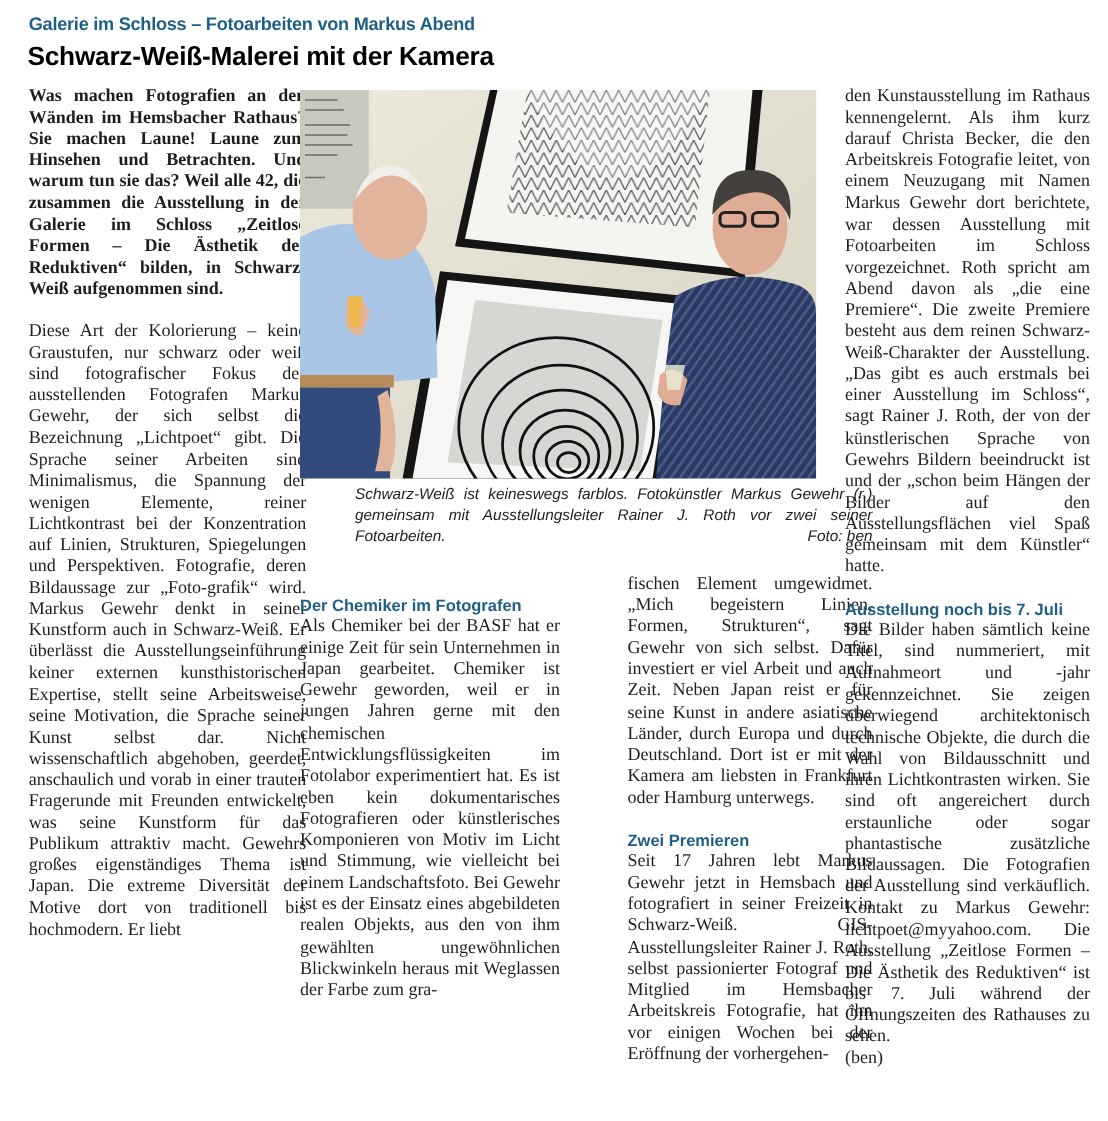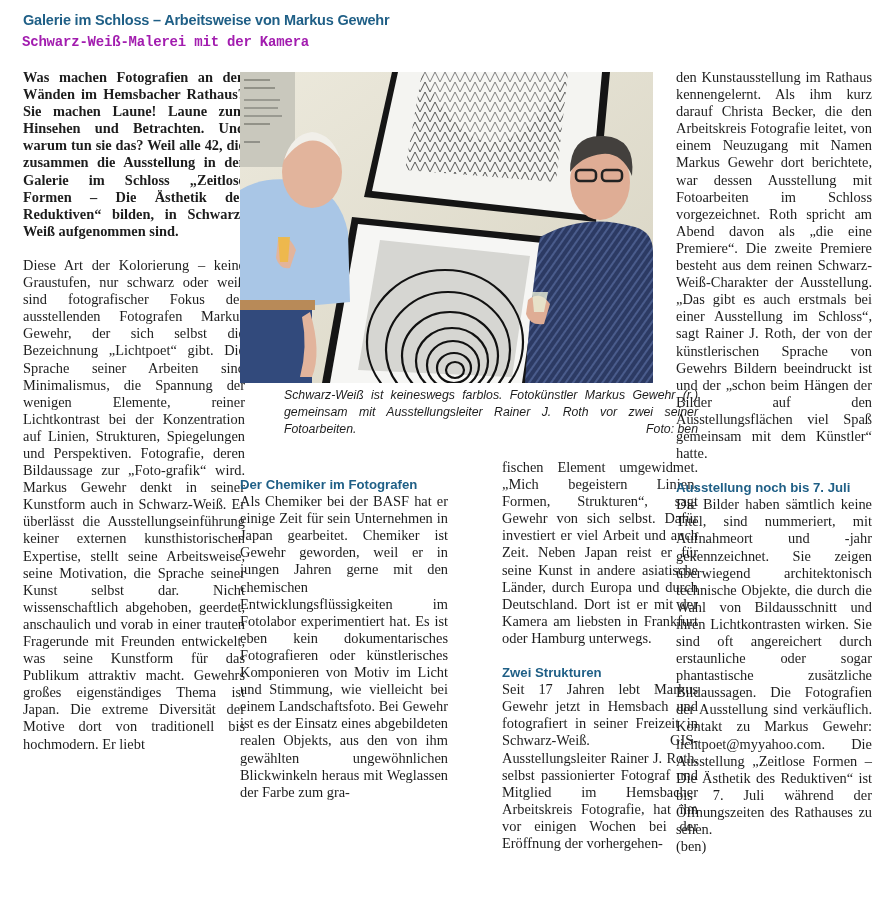--- a/index.html
+++ b/index.html
@@ -4,22 +4,22 @@
 <style>
   html, body { margin: 0; padding: 0; background: #ffffff; }
   body { width: 886px; height: 897px; position: relative; overflow: hidden; }
   .kicker {
     position: absolute; left: 23px; top: 12px;
     font-family: "Liberation Sans", sans-serif; font-weight: bold;
     font-size: 14.5px; color: #1f5f86; letter-spacing: -0.2px;
   }
   .headline {
     position: absolute; left: 22px; top: 34px;
-    font-family: Liberation Mono, monospace; font-weight: bold;
-    font-size: 14px; color: #a21caf; letter-spacing: -0.2px;
+    font-family: Liberation Sans, sans-serif; font-weight: bold;
+    font-size: 21px; color: #000000; letter-spacing: -0.2px;
   }
   .col {
     position: absolute;
     font-family: "Liberation Serif", serif;
     font-size: 14.4px; line-height: 17.1px; color: #1d1d1d;
     text-align: justify; hyphens: manual;
   }
   .col p { margin: 0; }
   .lead { font-weight: bold; }
   .gap { height: 17px; }
@@ -40,21 +40,21 @@
   .caption {
     position: absolute; left: 240px; top: 387px; width: 414px;
     font-family: "Liberation Sans", sans-serif; font-style: italic;
     font-size: 12.3px; line-height: 17.2px; color: #1d1d1d; text-align: justify; margin-left: 44px;
   }
   .caption .credit { float: right; }
 </style>
 </head>
 <body>
 
-<div class="kicker">Galerie im Schloss – Arbeitsweise von Markus Gewehr</div>
+<div class="kicker">Galerie im Schloss – Fotoarbeiten von Markus Abend</div>
 <div class="headline">Schwarz-Weiß-Malerei mit der Kamera</div>
 
 <div class="col" id="c1">
   <p class="lead">Was machen Fotografien an den Wänden im Hemsbacher Rathaus? Sie machen Laune! Laune zum Hinsehen und Betrachten. Und warum tun sie das? Weil alle 42, die zusammen die Ausstellung in der Galerie im Schloss „Zeitlose Formen – Die Ästhetik des Reduktiven“ bilden, in Schwarz-Weiß aufgenommen sind.</p>
   <div class="gap"></div>
   <p>Diese Art der Kolorierung – keine Graustufen, nur schwarz oder weiß sind fotografischer Fokus des ausstellenden Fotografen Markus Gewehr, der sich selbst die Bezeichnung „Lichtpoet“ gibt. Die Sprache seiner Arbeiten sind Minimalismus, die Spannung der wenigen Elemente, reiner Lichtkontrast bei der Konzentration auf Linien, Strukturen, Spiegelungen und Perspektiven. Fotografie, deren Bildaussage zur „Foto-grafik“ wird. Markus Gewehr denkt in seiner Kunstform auch in Schwarz-Weiß. Er überlässt die Ausstellungseinführung keiner externen kunsthistorischen Expertise, stellt seine Arbeitsweise, seine Motivation, die Sprache seiner Kunst selbst dar. Nicht wissenschaftlich abgehoben, geerdet, anschaulich und vorab in einer trauten Fragerunde mit Freunden entwickelt, was seine Kunstform für das Publikum attraktiv macht. Gewehrs großes eigenständiges Thema ist Japan. Die extreme Diversität der Motive dort von traditionell bis hochmodern. Er liebt</p>
 </div>
 
 <div class="photo">
   <svg width="413" height="311" viewBox="0 0 413 311">
@@ -128,21 +128,21 @@
 
 <div class="col" id="c2">
   <div class="gap"></div>
   <p class="subhead">Der Chemiker im Fotografen</p>
   <p>Als Chemiker bei der BASF hat er einige Zeit für sein Unternehmen in Japan gearbeitet. Chemiker ist Gewehr geworden, weil er in jungen Jahren gerne mit den chemischen Entwicklungsflüssigkeiten im Fotolabor experimentiert hat. Es ist eben kein dokumentarisches Fotografieren oder künstlerisches Komponieren von Motiv im Licht und Stimmung, wie vielleicht bei einem Landschaftsfoto. Bei Gewehr ist es der Einsatz eines abgebildeten realen Objekts, aus den von ihm gewählten ungewöhnlichen Blickwinkeln heraus mit Weglassen der Farbe zum gra-</p>
 </div>
 
 <div class="col" id="c3">
   <p>fischen Element umgewidmet. „Mich begeistern Linien, Formen, Strukturen“, sagt Gewehr von sich selbst. Dafür investiert er viel Arbeit und auch Zeit. Neben Japan reist er für seine Kunst in andere asiatische Länder, durch Europa und durch Deutschland. Dort ist er mit der Kamera am liebsten in Frankfurt oder Hamburg unterwegs.</p>
   <div class="gap"></div>
-  <p class="subhead">Zwei Strukturen</p>
+  <p class="subhead">Zwei Premieren</p>
   <p>Seit 17 Jahren lebt Markus Gewehr jetzt in Hemsbach und fotografiert in seiner Freizeit in Schwarz-Weiß. GIS-Ausstellungsleiter Rainer J. Roth, selbst passionierter Fotograf und Mitglied im Hemsbacher Arbeitskreis Fotografie, hat ihn vor einigen Wochen bei der Eröffnung der vorhergehen-</p>
 </div>
 
 <div class="col" id="c4">
   <p>den Kunstausstellung im Rathaus kennengelernt. Als ihm kurz darauf Christa Becker, die den Arbeitskreis Fotografie leitet, von einem Neuzugang mit Namen Markus Gewehr dort berichtete, war dessen Ausstellung mit Fotoarbeiten im Schloss vorgezeichnet. Roth spricht am Abend davon als „die eine Premiere“. Die zweite Premiere besteht aus dem reinen Schwarz-Weiß-Charakter der Ausstellung. „Das gibt es auch erstmals bei einer Ausstellung im Schloss“, sagt Rainer J. Roth, der von der künstlerischen Sprache von Gewehrs Bildern beeindruckt ist und der „schon beim Hängen der Bilder auf den Ausstellungsflächen viel Spaß gemeinsam mit dem Künstler“ hatte.</p>
   <div class="gap"></div>
   <p class="subhead">Ausstellung noch bis 7. Juli</p>
   <p>Die Bilder haben sämtlich keine Titel, sind nummeriert, mit Aufnahmeort und -jahr gekennzeichnet. Sie zeigen überwiegend architektonisch technische Objekte, die durch die Wahl von Bildausschnitt und ihren Lichtkontrasten wirken. Sie sind oft angereichert durch erstaunliche oder sogar phantastische zusätzliche Bildaussagen. Die Fotografien der Ausstellung sind verkäuflich. Kontakt zu Markus Gewehr: lichtpoet@myyahoo.com. Die Ausstellung „Zeitlose Formen – Die Ästhetik des Reduktiven“ ist bis 7. Juli während der Öffnungszeiten des Rathauses zu sehen.</p>
   <p>(ben)</p>
 </div>

